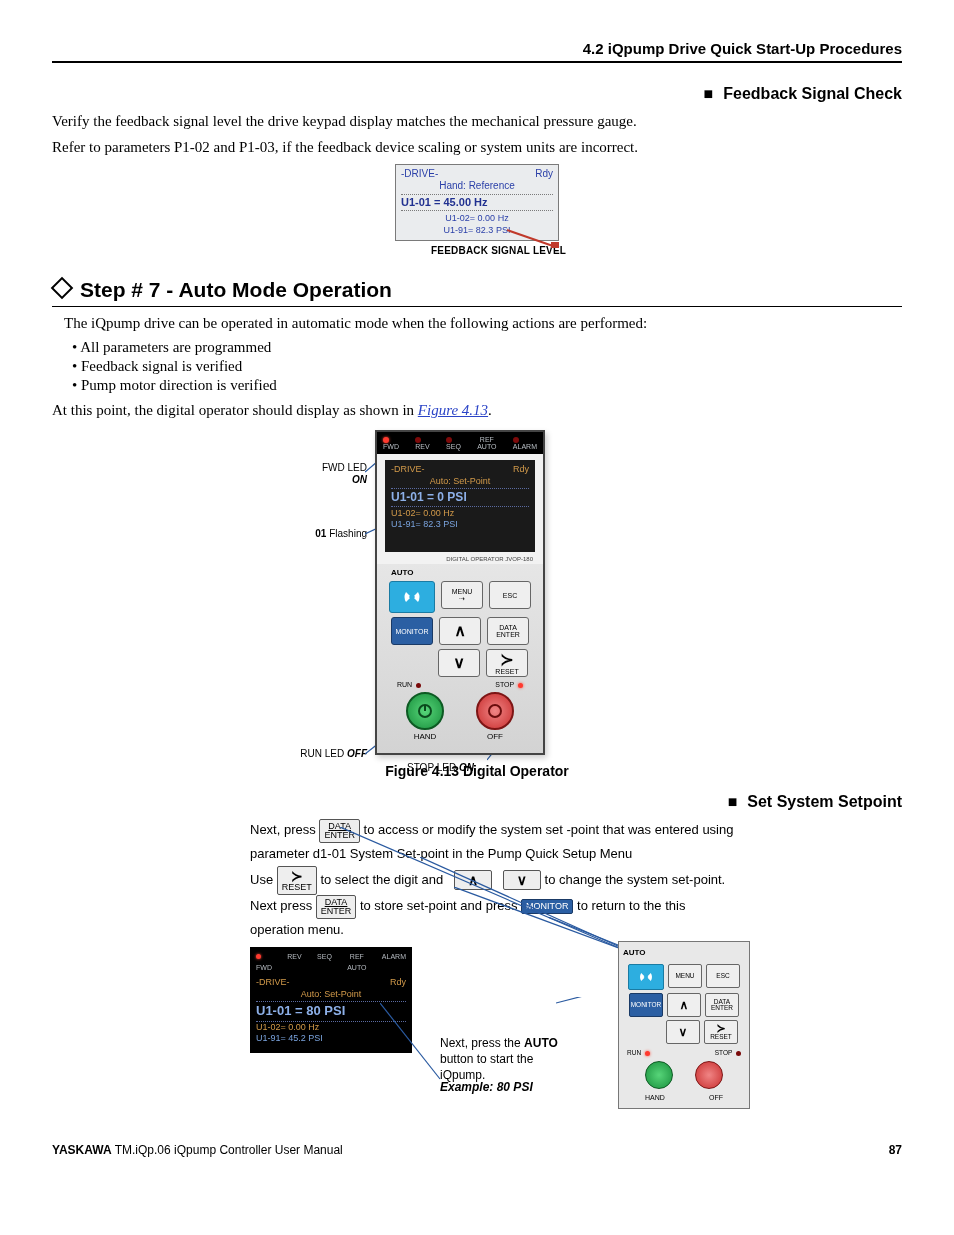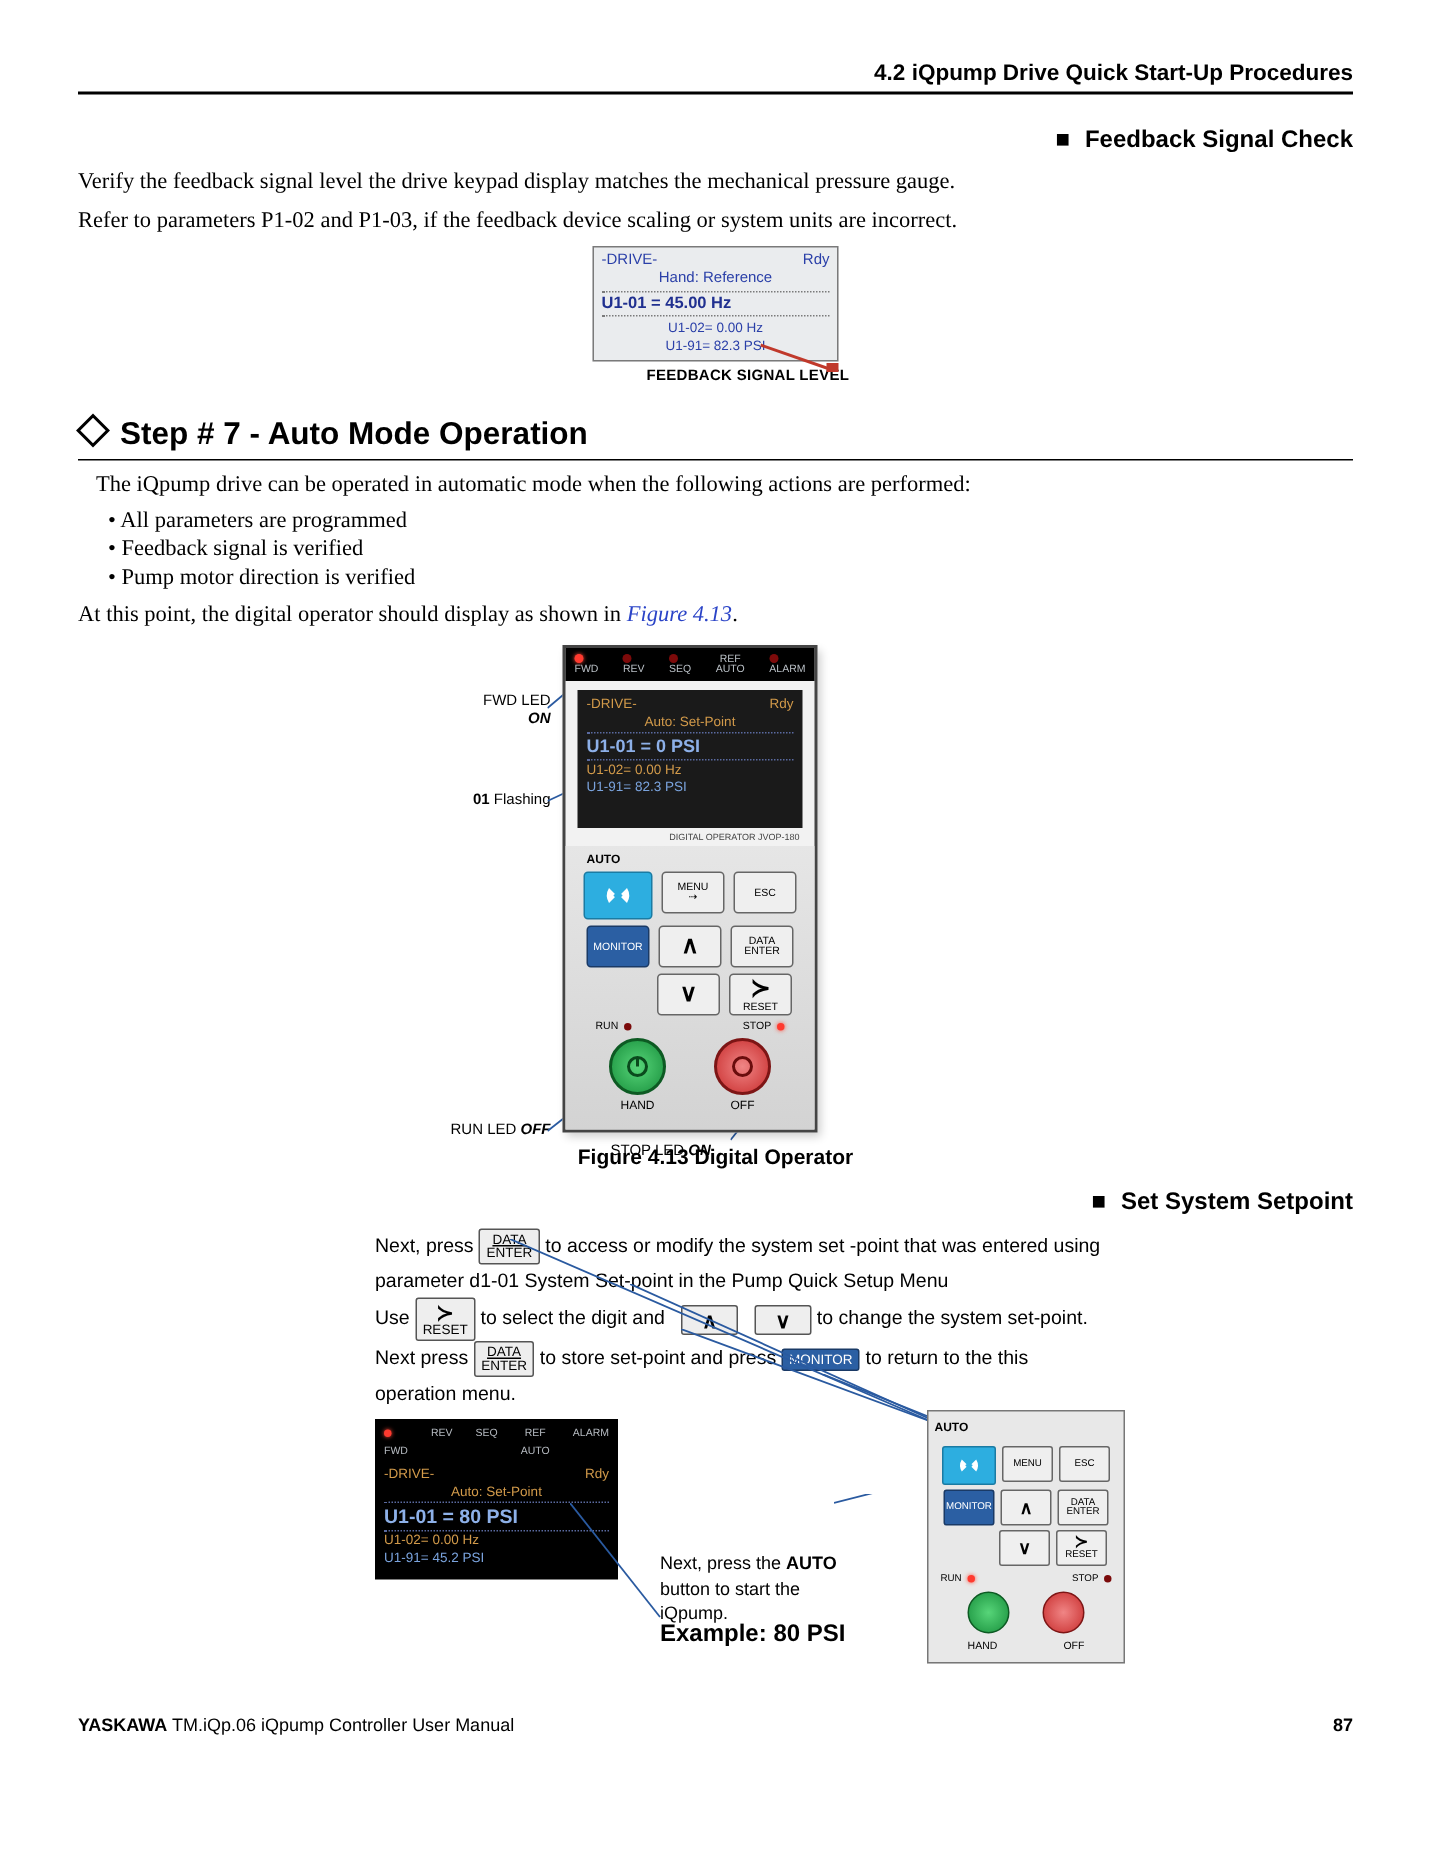--- a/index.html
+++ b/index.html
@@ -40,21 +40,21 @@
     display: inline-block;
     width: 12px; height: 12px;
     border: 2px solid #000;
     transform: rotate(45deg);
     margin: 0 10px 0 2px;
     vertical-align: 1px;
     background: #fff;
   }
   ul.bullets { margin: 4px 0 4px 20px; padding: 0; }
   ul.bullets li { list-style: none; margin: 2px 0; }
-  .figlink { color: #2b44c7; font-style: italic; }
+  .figlink { color: #2b44c7; font-style: italic; text-decoration: underline; }
   .fb-caption {
     font-size: 10px;
     font-weight: bold;
     letter-spacing: 0.2px;
     color: #000;
     margin-top: 4px;
     text-align: left;
     padding-left: 204px;
   }
   .fig-caption {
@@ -243,21 +243,21 @@
     justify-content:center; flex-direction:column; line-height:1;
   }
   .keypad-mini .btn.blue { background:#2b5fa3; color:#fff; border-color:#1a3a66;}
   .keypad-mini .btn.auto { width:34px;height:24px;background:#2daee0;color:#fff;border-color:#1a7ba3;}
   .keypad-mini .hand2 { width:26px;height:26px;border-radius:50%;background:radial-gradient(#57d579,#188f3c);border:1px solid #0d5a23;}
   .keypad-mini .off2 { width:26px;height:26px;border-radius:50%;background:radial-gradient(#f08585,#c82d2d);border:1px solid #7d1515;}
   .keypad-mini .lbls { display:flex; justify-content:space-around; font-size:7px; }
   .keypad-mini .rs { display:flex; justify-content:space-between; font-size:6.5px; padding:0 4px;}
 
   .example-lbl {
-    font-weight: bold; font-size: 16px;
+    font-style: italic; font-weight: bold; font-size: 12px;
     position: absolute; left: 190px; top: 130px;
   }
   .auto-note {
     position:absolute; left:190px; top:44px; width:140px;
     font-size:12px; line-height:1.35;margin-top:44px;
   }
 
   .footer {
     margin-top: 90px;
     display:flex; justify-content: space-between;

